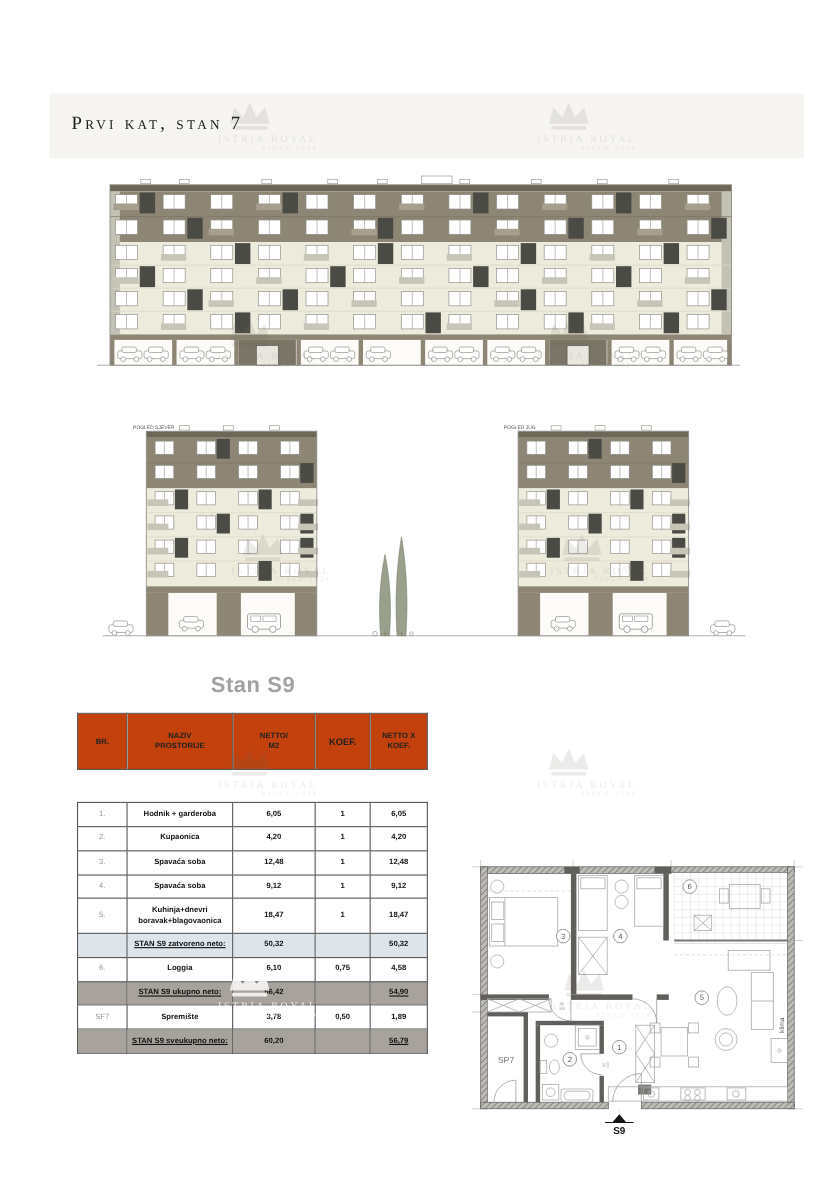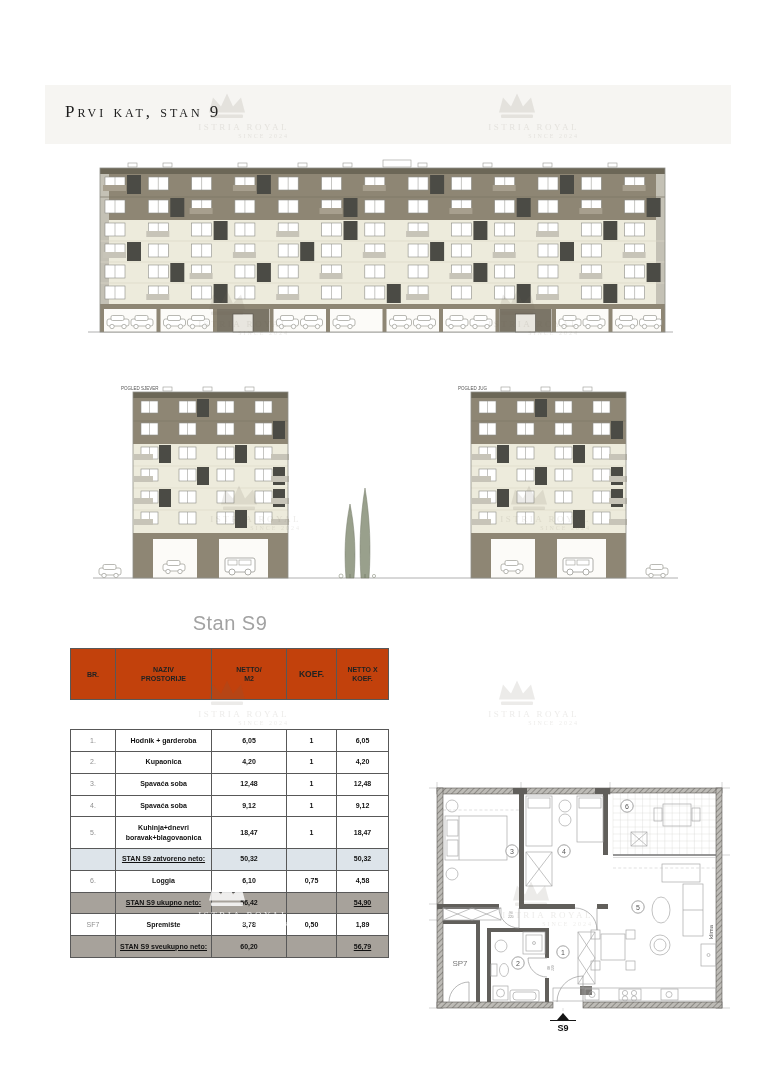--- a/index.html
+++ b/index.html
@@ -8,21 +8,21 @@
   .header-band{position:absolute;left:45px;top:85px;width:686px;height:59px;background:#f6f5f2}
   .page-title{position:absolute;left:20px;top:17px;font-family:"Liberation Serif",serif;
         font-variant:small-caps;font-size:17px;letter-spacing:3px;color:#1c1c1c}
   .brand{position:absolute;right:42px;top:13px;font-size:27px;font-weight:800;letter-spacing:1px;
         color:#fff;-webkit-text-stroke:1.3px #000}
   svg{position:absolute;font-family:"Liberation Sans",sans-serif}
   #front-elev{left:88px;top:156px;width:585px;height:182px}
   #side-elev{left:93px;top:378px;width:585px;height:208px}
   #plan{left:425px;top:780px;width:310px;height:262px}
   .tbl-wrap{position:absolute;left:70px;top:612px;width:320px}
-  .tbl-title{text-align:center;color:#a2a2a2;font-size:20px;font-weight:normal;letter-spacing:.5px;margin-bottom:13px}
+  .tbl-title{text-align:center;color:#a2a2a2;font-size:20px;font-weight:bold;letter-spacing:.5px;margin-bottom:13px}
   table{border-collapse:collapse;width:318px;table-layout:fixed}
   th,td{border:1px solid #585858;text-align:center;vertical-align:middle;overflow:hidden}
   th{font-size:7px;font-weight:bold;color:#222;padding:16px 1px;white-space:pre-line;line-height:1.3;background:#c2410c}
   th:nth-child(4){font-size:8.5px}
   td{font-size:7px;font-weight:bold;color:#111;padding:5.5px 2px;line-height:1.4;background:#fff}
   td.br{color:#8f8f8f;font-weight:normal}
   tr.sub-blue td{background:#dde4ea}
   tr.sub-gray td{background:#a7a29b}
   tr.sub-blue td.nm,tr.sub-gray td.nm,tr.sub-gray td.tt{text-decoration:underline}
   .data-table{margin-top:29px}
@@ -32,21 +32,21 @@
   .wm svg{position:static;display:block;margin:0 auto}
   .wm .l1{font-family:"Liberation Serif",serif;font-size:9px;letter-spacing:2.5px;white-space:nowrap}
   .wm .l2{font-family:"Liberation Serif",serif;font-size:6px;letter-spacing:2px;margin-top:1px;white-space:nowrap}
 </style>
 </head>
 <body>
 
 <div class="page">
 
   <div class="header-band">
-    <div class="page-title">Prvi kat, stan 9</div>
+    <div class="page-title">Prvi kat, stan 7</div>
   </div>
 
   <svg id="front-elev" viewBox="0 0 585 182">
       <line x1="0" y1="176" x2="585" y2="176" stroke="#b0b0b0" stroke-width="1"></line>
       <rect x="12" y="12" width="565" height="6" rx="0" fill="#6c6757" stroke="none" stroke-width="0"></rect>
       <rect x="12" y="18" width="565" height="46" rx="0" fill="#8e8674" stroke="none" stroke-width="0"></rect>
       <rect x="12" y="64" width="565" height="84" rx="0" fill="#edebdc" stroke="none" stroke-width="0"></rect>
       <rect x="12" y="18" width="9" height="130" rx="0" fill="#c4c1b5" stroke="none" stroke-width="0"></rect>
       <rect x="568" y="18" width="9" height="130" rx="0" fill="#c4c1b5" stroke="none" stroke-width="0"></rect>
       <line x1="12" y1="41" x2="577" y2="41" stroke="#7d7666" stroke-width="0.7"></line>

